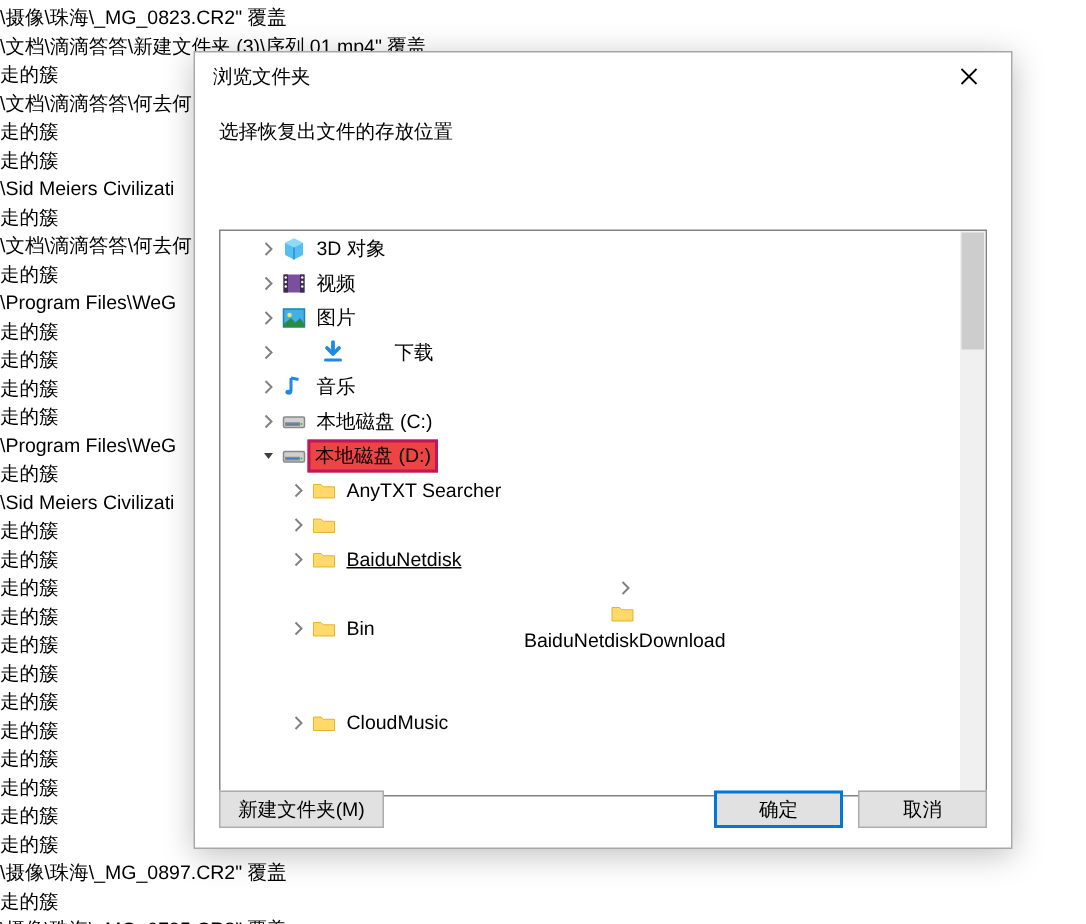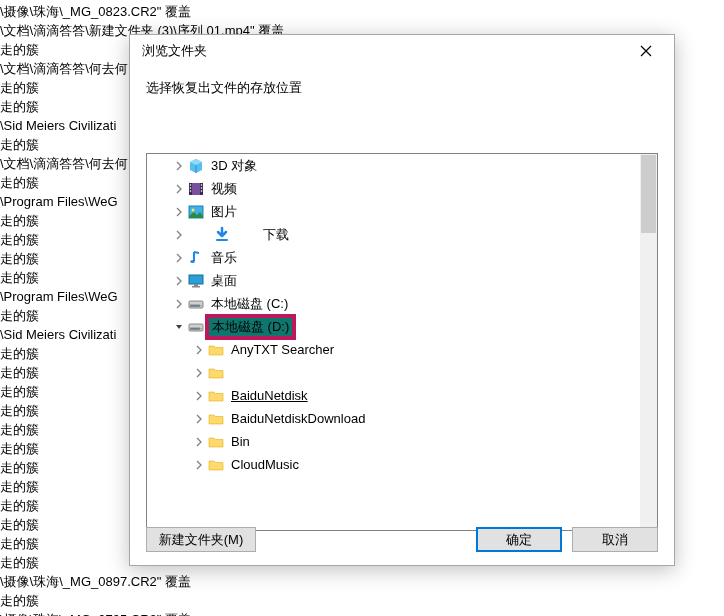--- a/index.html
+++ b/index.html
@@ -8,21 +8,21 @@
 .bg-row{height:19px;line-height:19px;white-space:nowrap;overflow:hidden;padding-left:0;color:#000}
 .dialog{position:absolute;left:129px;top:34px;width:546px;height:532px;background:#fff;border:1px solid #a7a7a7;box-shadow:0 4px 20px rgba(0,0,0,.25)}
 .dlg-titlebar{height:32px;display:flex;align-items:center;padding:0 8px 0 12px;color:#000;font-size:13px}
 .dlg-title{flex:1}
 .dlg-close{width:40px;height:28px;display:flex;align-items:center;justify-content:center;cursor:pointer}
 .dlg-close svg{width:12px;height:12px}
 .dlg-instr{padding:12px 16px 8px 16px;color:#000;font-size:13px}
 .tree-container{position:absolute;left:16px;top:118px;width:512px;height:378px;border:1px solid #828282;background:#fff;overflow:hidden}
 .tree-scroll{position:absolute;left:0;top:0;width:495px;height:376px;overflow:hidden}
 .tree-item{height:23px;display:flex;align-items:center;white-space:nowrap}
-.tree-item.selected .tree-label{background:#0f766e;border:4px solid #be185d;padding:0 3px;margin-left:-4px}
+.tree-item.selected .tree-label{background:#ef4444;border:2px solid #be185d;padding:0 3px;margin-left:-4px}
 .expander{width:16px;height:16px;display:flex;align-items:center;justify-content:center;cursor:pointer;flex-shrink:0}
 .expander svg{width:10px;height:10px}
 .tree-icon{width:18px;height:18px;margin-right:4px;flex-shrink:0;display:flex;align-items:center;justify-content:center}
 .tree-label{font-size:13px;padding:1px 2px}
 .scrollbar{position:absolute;right:0;top:0;width:17px;height:376px;background:#f0f0f0}
 .scroll-thumb{position:absolute;right:1px;top:1px;width:15px;height:78px;background:#cdcdcd}
 .btn-row{position:absolute;left:16px;bottom:12px;width:512px;height:26px;display:flex}
 .btn{height:25px;border:1px solid #adadad;background:#e1e1e1;font-size:13px;cursor:pointer;display:flex;align-items:center;justify-content:center}
 .btn-newfolder{width:110px}
 .btn-spacer{flex:1}
@@ -165,35 +165,20 @@
           </span>
           <span class="tree-label">音乐</span>
         </div>
         <div class="tree-item" style="padding-left: 24px;">
           <span class="expander">
             <svg viewBox="0 0 10 10">
               <path d="M3 1 L7 5 L3 9" fill="none" stroke="#808080" stroke-width="1.3"></path>
             </svg>
           </span>
           <span class="tree-icon">
-            <svg width="18" height="18" viewBox="0 0 18 18">
-              <rect x="2" y="3" width="14" height="9" fill="#2d9fd8" stroke="#1a6c98"></rect>
-              <rect x="7" y="12" width="4" height="2" fill="#888"></rect>
-              <rect x="5" y="14" width="8" height="1.5" fill="#888"></rect>
-            </svg>
-          </span>
-          <span class="tree-label">桌面</span>
-        </div>
-        <div class="tree-item" style="padding-left: 24px;">
-          <span class="expander">
-            <svg viewBox="0 0 10 10">
-              <path d="M3 1 L7 5 L3 9" fill="none" stroke="#808080" stroke-width="1.3"></path>
-            </svg>
-          </span>
-          <span class="tree-icon">
             <svg class="ico-disk" width="18" height="18" viewBox="0 0 18 18">
               <rect x="2" y="6" width="14" height="7" rx="1"></rect>
               <rect class="bar" x="3.5" y="10" width="9" height="1.5"></rect>
               <circle cx="14" cy="10.7" r=".7" fill="#4caf50"></circle>
             </svg>
           </span>
           <span class="tree-label">本地磁盘 (C:)</span>
         </div>
         <div class="tree-item selected" style="padding-left: 24px;">
           <span class="expander">
@@ -241,47 +226,47 @@
               <path d="M3 1 L7 5 L3 9" fill="none" stroke="#808080" stroke-width="1.3"></path>
             </svg>
           </span>
           <span class="tree-icon">
             <svg width="18" height="18" viewBox="0 0 18 18">
               <path class="ico-folder" d="M2 5 L7 5 L8.5 6.5 L16 6.5 L16 14 L2 14 Z"></path>
             </svg>
           </span>
           <span class="tree-label">BaiduNetdisk</span>
         </div>
+        <div class="tree-item" style="padding-left: 44px; flex-direction: column;">
+          <span class="expander">
+            <svg viewBox="0 0 10 10">
+              <path d="M3 1 L7 5 L3 9" fill="none" stroke="#808080" stroke-width="1.3"></path>
+            </svg>
+          </span>
+          <span class="tree-icon">
+            <svg width="18" height="18" viewBox="0 0 18 18">
+              <path class="ico-folder" d="M2 5 L7 5 L8.5 6.5 L16 6.5 L16 14 L2 14 Z"></path>
+            </svg>
+          </span>
+          <span class="tree-label">BaiduNetdiskDownload</span>
+        </div>
         <div class="tree-item" style="padding-left: 44px;">
           <span class="expander">
             <svg viewBox="0 0 10 10">
               <path d="M3 1 L7 5 L3 9" fill="none" stroke="#808080" stroke-width="1.3"></path>
             </svg>
           </span>
           <span class="tree-icon">
             <svg width="18" height="18" viewBox="0 0 18 18">
               <path class="ico-folder" d="M2 5 L7 5 L8.5 6.5 L16 6.5 L16 14 L2 14 Z"></path>
             </svg>
           </span>
-          <span class="tree-label">BaiduNetdiskDownload</span>
-        </div>
-        <div class="tree-item" style="padding-left: 44px;">
-          <span class="expander">
-            <svg viewBox="0 0 10 10">
-              <path d="M3 1 L7 5 L3 9" fill="none" stroke="#808080" stroke-width="1.3"></path>
-            </svg>
-          </span>
-          <span class="tree-icon">
-            <svg width="18" height="18" viewBox="0 0 18 18">
-              <path class="ico-folder" d="M2 5 L7 5 L8.5 6.5 L16 6.5 L16 14 L2 14 Z"></path>
-            </svg>
-          </span>
           <span class="tree-label">Bin</span>
         </div>
-        <div class="tree-item" style="padding-left: 44px;">
+        <div class="tree-item" style="padding-left: 44px; margin-top: 40px;">
           <span class="expander">
             <svg viewBox="0 0 10 10">
               <path d="M3 1 L7 5 L3 9" fill="none" stroke="#808080" stroke-width="1.3"></path>
             </svg>
           </span>
           <span class="tree-icon">
             <svg width="18" height="18" viewBox="0 0 18 18">
               <path class="ico-folder" d="M2 5 L7 5 L8.5 6.5 L16 6.5 L16 14 L2 14 Z"></path>
             </svg>
           </span>

